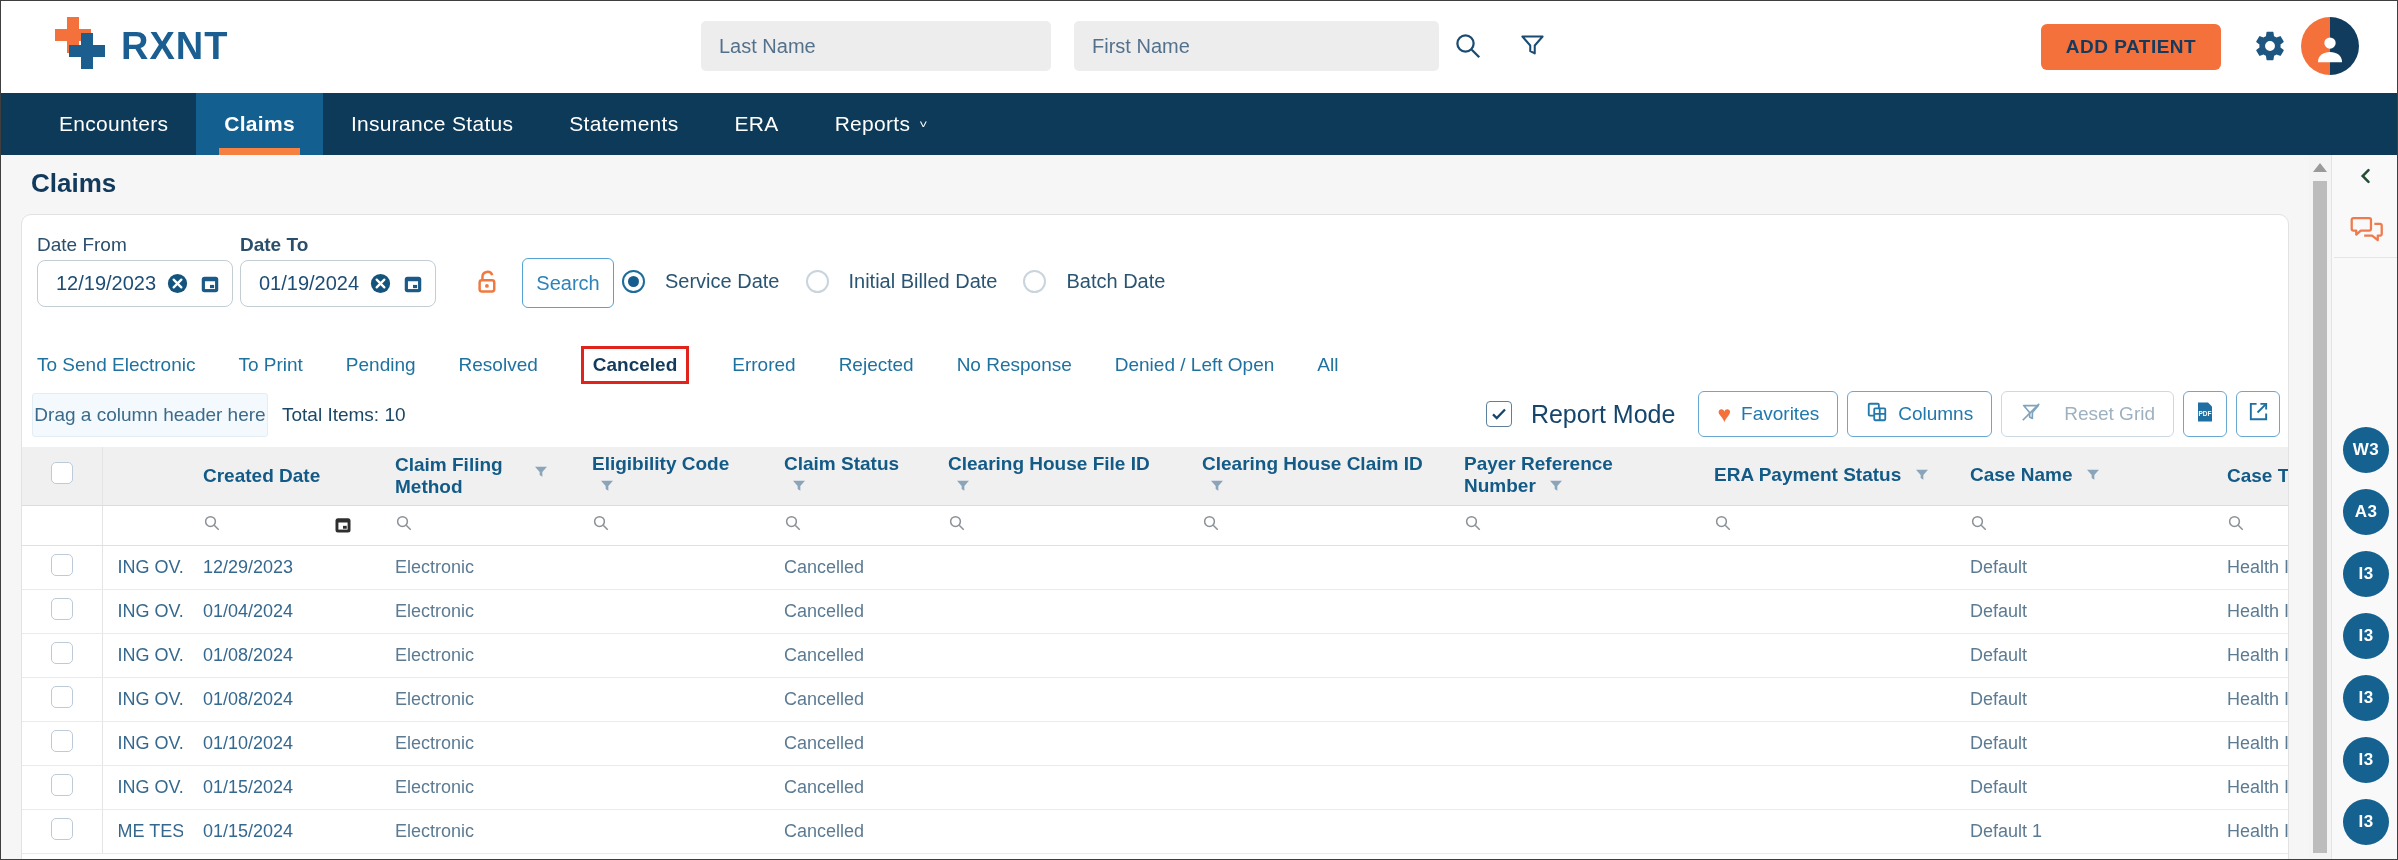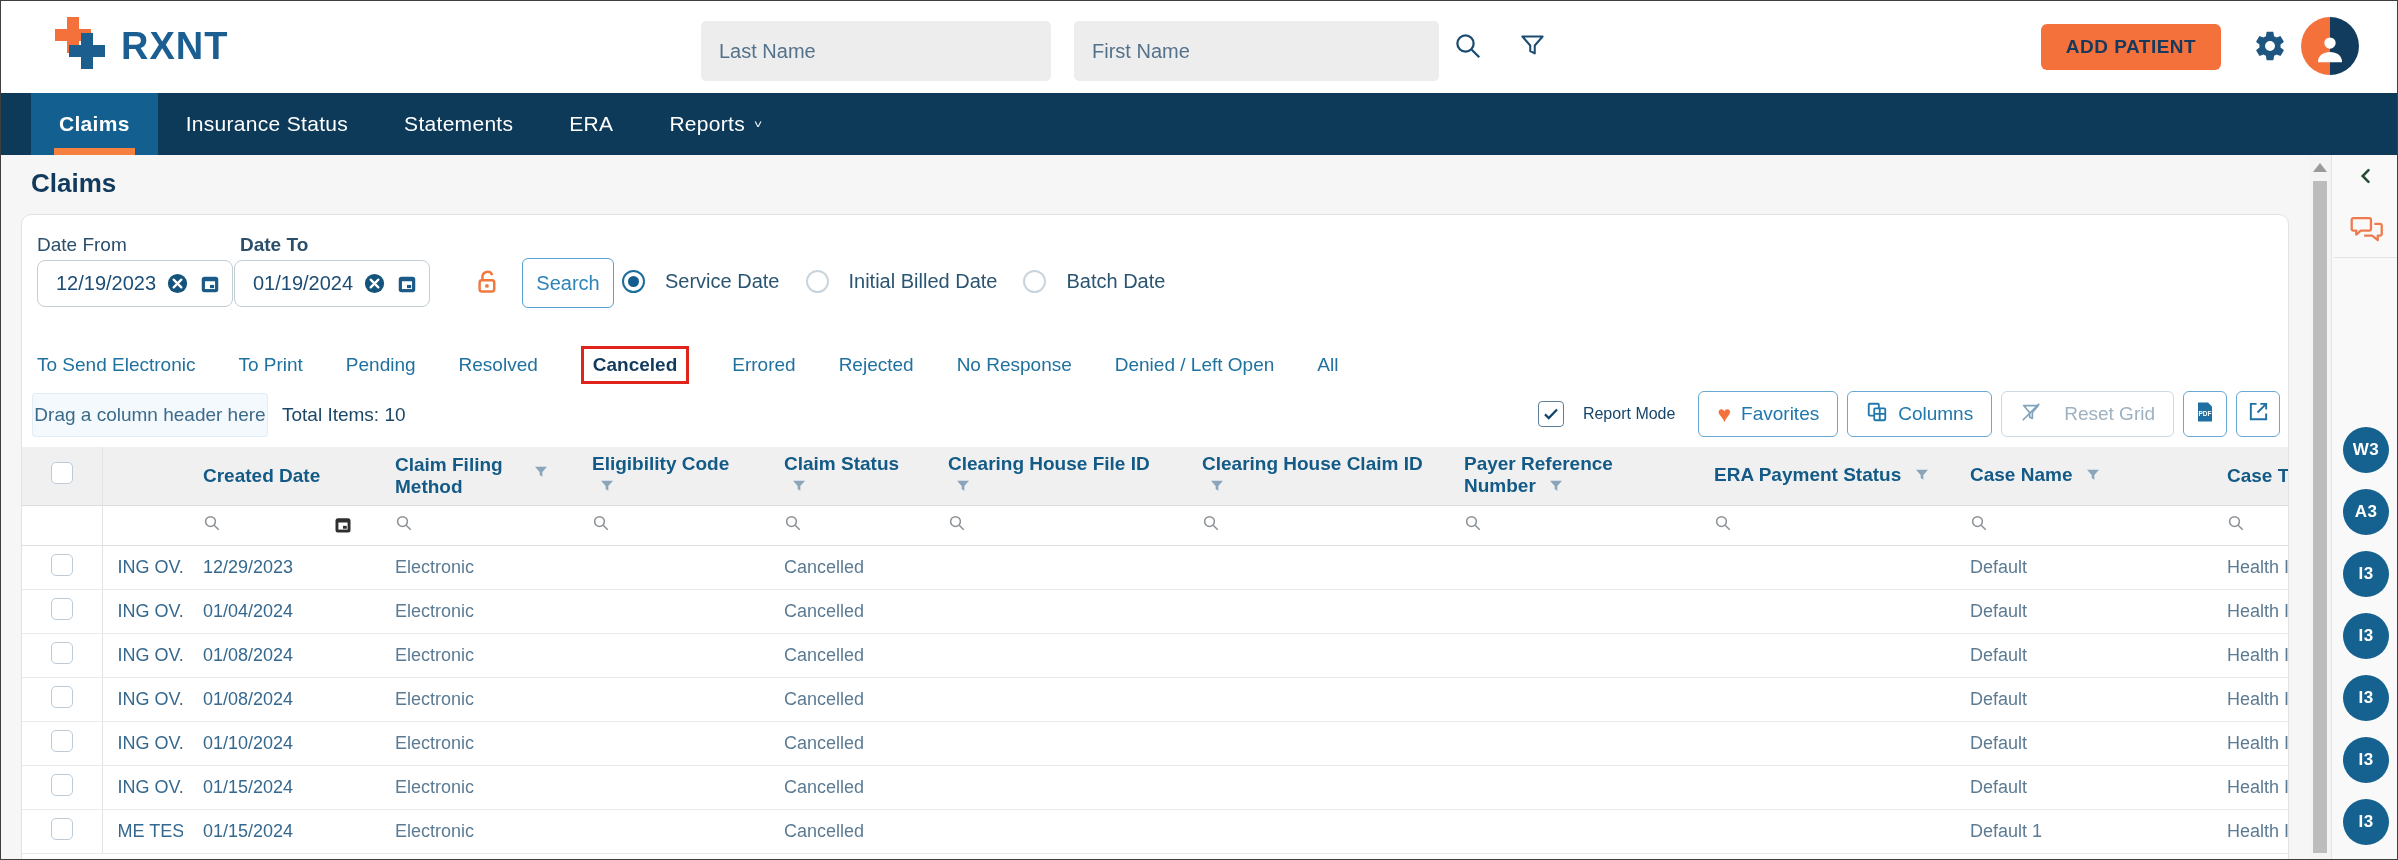--- a/index.html
+++ b/index.html
@@ -4,21 +4,21 @@
 <style>
   * { box-sizing: border-box; margin: 0; padding: 0; }
   html,body { width: 2398px; height: 860px; overflow: hidden; }
   body { font-family: "Liberation Sans", sans-serif; background:#fff; }
   #app { position: relative; width: 2398px; height: 860px; background:#f6f6f6; border:1px solid #3f3f3f; overflow:hidden; }
 
   
   .topbar { position:absolute; left:0; top:0; width:2398px; height:92px; background:#fff; }
   .logo { position:absolute; left:52px; top:14px; display:flex; align-items:center; gap:10px; }
   .logo-text { font-size:38px; font-weight:bold; color:#1b5f92; letter-spacing:1px; }
-  .tb-input { position:absolute; top:20px; height:60px; background:#ededed; border-radius:5px; border:none; padding:0 18px; font-size:20px; color:#23445f; font-family:inherit; }
+  .tb-input { position:absolute; top:20px; height:50px; background:#ededed; border-radius:5px; border:none; padding:0 18px; font-size:20px; color:#23445f; font-family:inherit; }
   .tb-input::placeholder { color:#54718c; opacity:1; }
   #lastNameInput { left:700px; width:350px; }
   #firstNameInput { left:1073px; width:365px; }
   .tb-icon { position:absolute; top:30px; color:#1b4b70; }
   .add-patient { position:absolute; left:2040px; top:23px; width:180px; height:46px; background:#f4713c; border:none; border-radius:6px; color:#17395c; font-weight:bold; font-size:19px; letter-spacing:.5px; font-family:inherit; cursor:pointer; }
   .gear { position:absolute; left:2252px; top:28px; color:#1d5680; }
   .avatar { position:absolute; left:2300px; top:16px; width:58px; height:58px; border-radius:50%; overflow:hidden; background:linear-gradient(to right,#f4713c 0 50%, #123c5e 50% 100%); }
   .avatar svg { position:absolute; left:12px; top:14px; }
 
   
@@ -47,21 +47,21 @@
 
   .status-tabs { position:absolute; left:15px; top:131px; display:flex; align-items:center; gap:43px; }
   .stab { font-size:19px; color:#1f719f; cursor:pointer; white-space:nowrap; }
   .stab.hl { font-weight:bold; color:#123a5c; border:3px solid #e0241c; padding:5px 9px; }
 
   .toolbar-left { position:absolute; left:10px; top:178px; height:44px; display:flex; align-items:center; gap:14px; }
   .drag-hint { width:236px; height:44px; background:#f3f9fd; border:1px solid #e2edf5; border-radius:3px; display:flex; align-items:center; justify-content:center; font-size:19px; color:#3c6a8a; }
   .total-items { font-size:19px; color:#1c4766; }
   .toolbar-right { position:absolute; right:8px; top:176px; height:46px; display:flex; align-items:center; gap:9px; }
   .rm-check { width:26px; height:26px; border:1.5px solid #5d7f9b; border-radius:4px; background:#fff; display:inline-flex; align-items:center; justify-content:center; cursor:pointer; }
-  .rm-label { font-size:16px; color:#16456b; margin:0 14px 0 10px; }
+  .rm-label { font-size:25px; color:#16456b; margin:0 14px 0 10px; }
   .tbtn { height:46px; background:#fff; border:1.5px solid #68a8d2; border-radius:6px; color:#2178ad; font-size:19px; font-family:inherit; display:inline-flex; align-items:center; gap:10px; padding:0 18px; cursor:pointer; }
   .tbtn.disabled { border-color:#cdd9e2; color:#9db1c0; cursor:default;gap:22px; }
   .tbtn.icon-only { width:44px; padding:0; justify-content:center; color:#1f6fa3; }
   .heart { color:#f4713c; font-size:23px; line-height:1; }
 
   
   .grid { position:absolute; left:0; top:232px; width:2268px; }
   table { border-collapse:collapse; table-layout:fixed; width:2268px; }
   col.w0{width:80px} col.w1{width:81px} col.w2{width:184px} col.w3{width:190px}
   col.w4{width:195px} col.w5{width:160px} col.w6{width:260px} col.w7{width:260px}
@@ -135,20 +135,23 @@
     </span>
     <span class="avatar">
       <svg width="34" height="34" viewBox="0 0 24 24" fill="#fff">
           <circle cx="12" cy="8.5" r="4"></circle>
           <path d="M3.5 22c0-4.8 3.8-7.2 8.5-7.2s8.5 2.4 8.5 7.2z"></path>
         </svg>
     </span>
   </div>
 
   <div class="navbar">
+    <div class="nav-item">
+        <span>Encounters</span>
+      </div>
     <div class="nav-item active">
         <span>Claims</span>
       </div>
     <div class="nav-item">
         <span>Insurance Status</span>
       </div>
     <div class="nav-item">
         <span>Statements</span>
       </div>
     <div class="nav-item">
@@ -177,21 +180,21 @@
       </span>
       <span class="ic-btn" style="color:#1b5a86;">
         <svg width="22" height="22" viewBox="0 0 24 24">
             <rect x="3" y="4" width="18" height="17" rx="3" fill="currentColor"></rect>
             <rect x="6.5" y="9" width="11" height="8.5" fill="#fff"></rect>
             <rect x="12" y="13" width="4.5" height="3.5" fill="currentColor"></rect>
           </svg>
       </span>
     </div>
 
-    <div class="date-box" style="left:212px;">
+    <div class="date-box" style="left:218px;">
       <span class="date-val">01/19/2024</span>
       <span class="ic-btn" style="color:#14537c;">
         <svg width="23" height="23" viewBox="0 0 24 24">
             <circle cx="12" cy="12" r="10" fill="currentColor"></circle>
             <path d="M8 8l8 8M16 8l-8 8" stroke="#fff" stroke-width="2.4" stroke-linecap="round"></path>
           </svg>
       </span>
       <span class="ic-btn" style="color:#1b5a86;">
         <svg width="22" height="22" viewBox="0 0 24 24">
             <rect x="3" y="4" width="18" height="17" rx="3" fill="currentColor"></rect>

